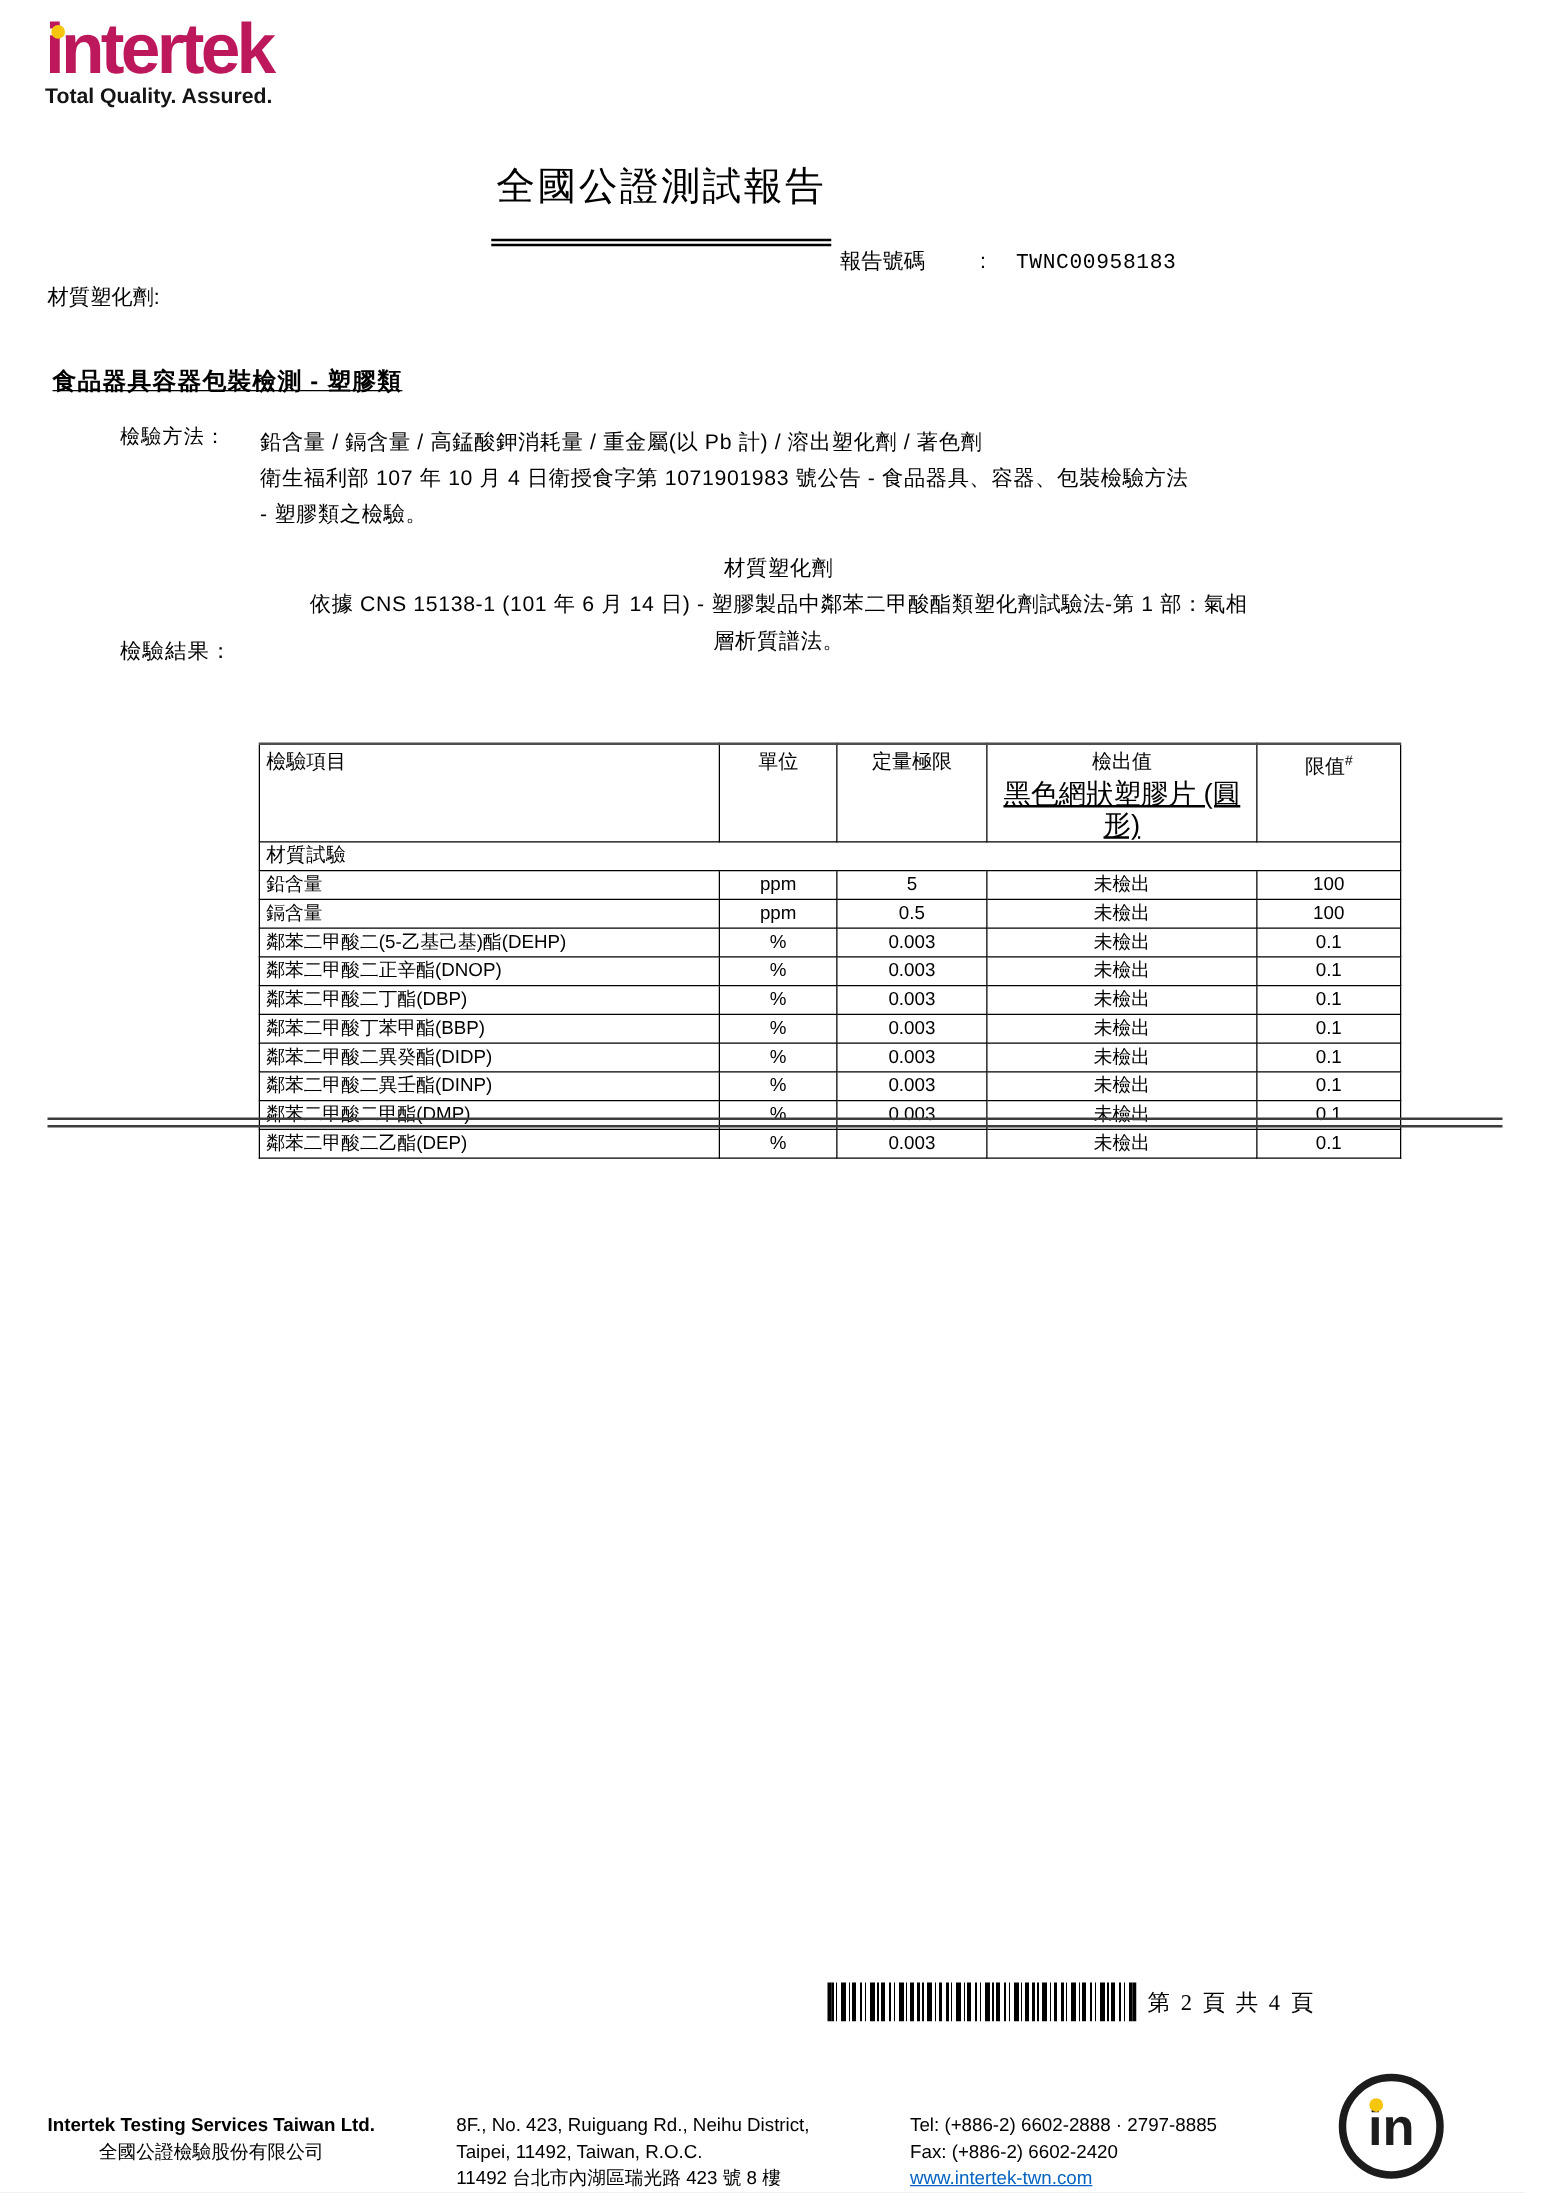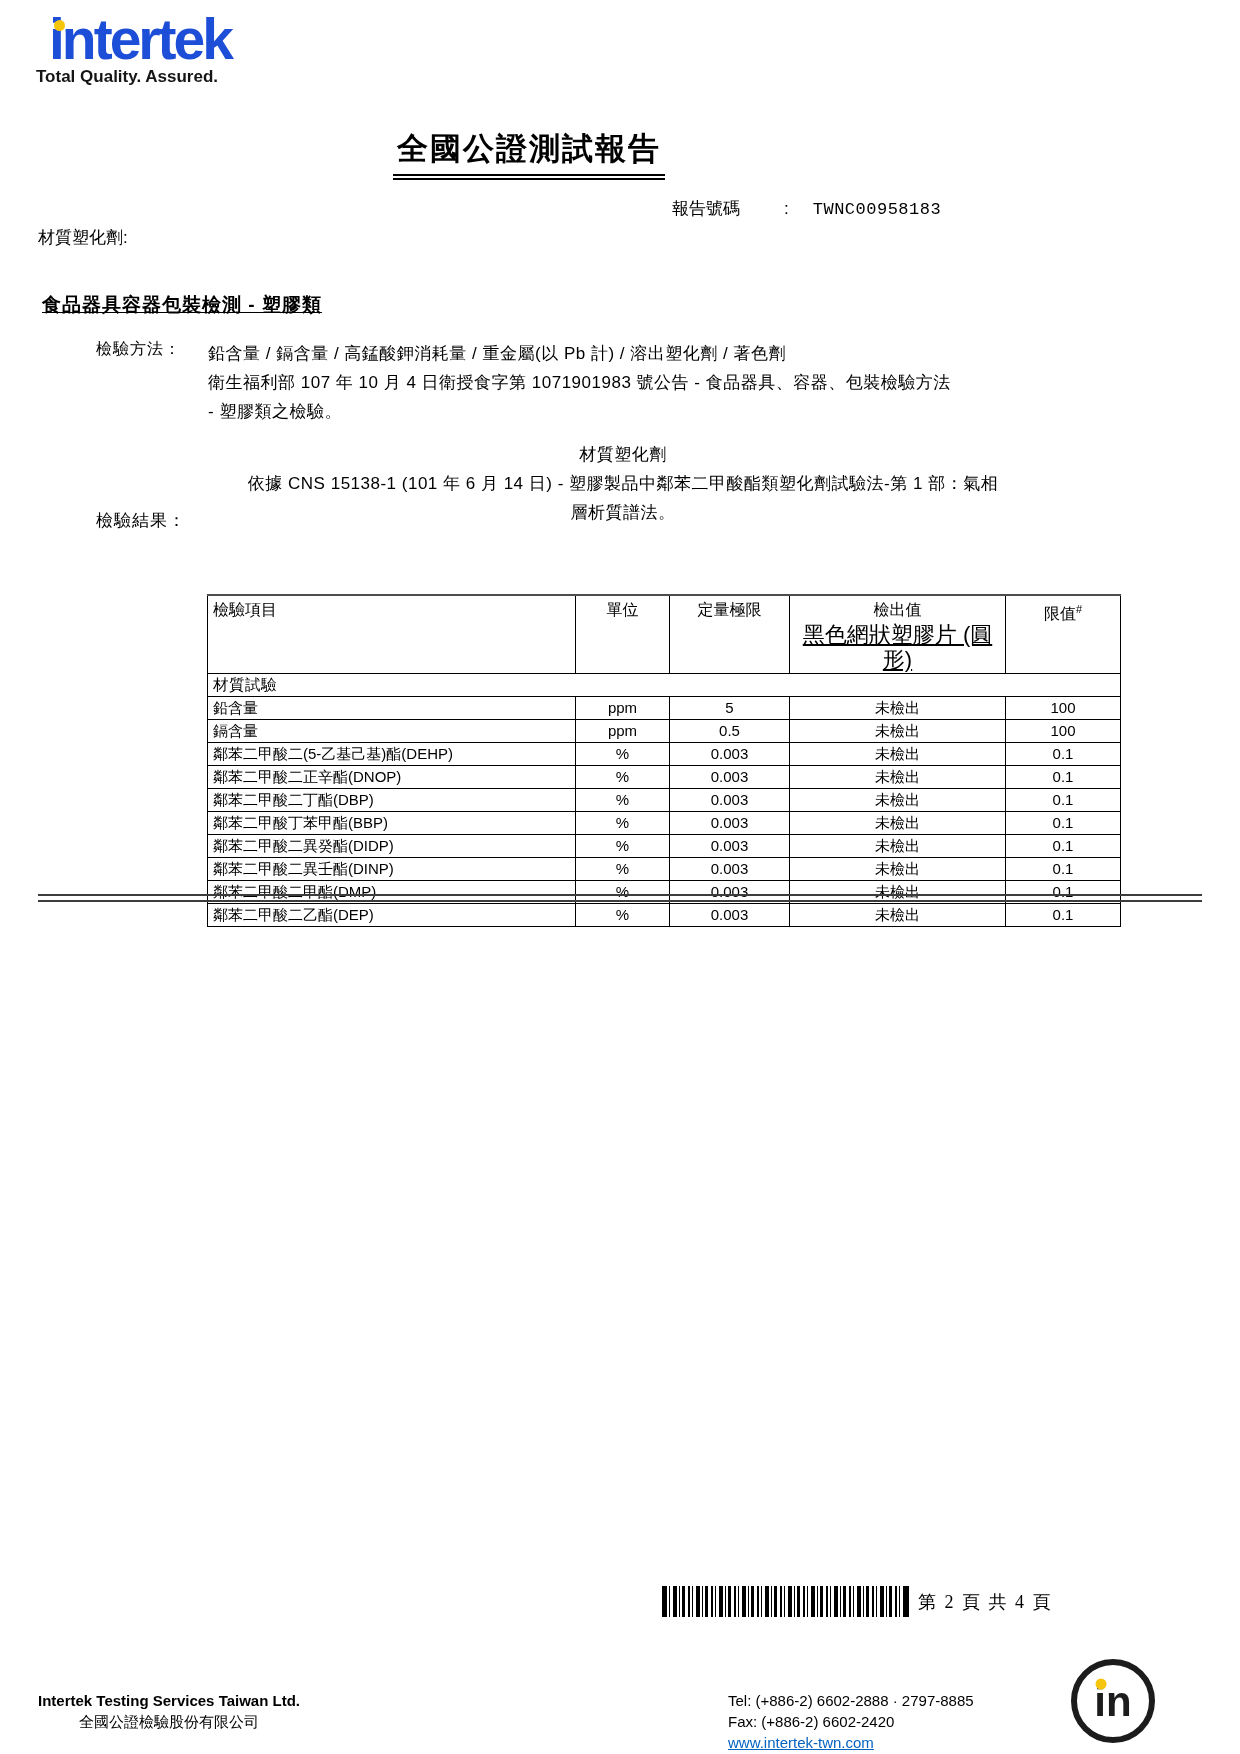--- a/index.html
+++ b/index.html
@@ -5,29 +5,29 @@
 <style>
   html,body{margin:0;padding:0;background:#e8e8e8;}
   .page{
     position:relative;width:1240px;height:1754px;margin:0 auto;background:#ffffff;
     font-family:"Liberation Sans","DejaVu Sans",sans-serif;color:#000;overflow:hidden;
   }
   .abs{position:absolute;}
 
   
   .logo{left:36px;top:8px;}
-  .logo-word{font-size:57px;font-weight:bold;letter-spacing:-3px;color:#1d4ed8;line-height:1.1;position:relative;margin-left:13px;}
+  .logo-word{font-size:57px;font-weight:bold;letter-spacing:-3px;color:#be185d;line-height:1.1;position:relative;}
   .logo-dot{position:absolute;width:11px;height:11px;border-radius:50%;background:#f6c50d;left:5px;top:12px;}
   .logo-tag{font-size:17px;font-weight:bold;color:#151515;margin-top:-4px;letter-spacing:0px;}
 
   
   .title-block{left:393px;top:128px;}
   .title-outer{display:inline-block;border-bottom:2px solid #000;padding-bottom:2px;}
-  .title-inner{display:inline-block;border-bottom:2px solid #000;padding:0 4px 4px 4px;
-    font-size:31px;font-weight:bold;letter-spacing:2px;}
+  .title-inner{display:inline-block;border-bottom:2px solid #000;padding:0 4px 21px 4px;
+    font-size:31px;font-weight:normal;letter-spacing:2px;}
 
   
   .report-row{left:672px;top:197px;font-size:17px;white-space:nowrap;}
   .report-row .colon{margin-left:44px;}
   .report-row .val{margin-left:24px;letter-spacing:0.5px;font-family:Liberation Mono, monospace;}
   .test-content{left:38px;top:226px;font-size:17px;}
 
   
   .sec-heading{left:42px;top:292px;font-size:19px;font-weight:bold;text-decoration:underline;letter-spacing:1px;}
   .method-label{left:96px;top:339px;font-size:16px;letter-spacing:1px;}
@@ -218,20 +218,25 @@
 
   <div class="abs divider"></div>
 
   <div class="abs barcode"></div>
   <div class="abs page-num">第 2 頁 共 4 頁</div>
 
   <div class="abs f-col f-col1">
     <div class="en">Intertek Testing Services Taiwan Ltd.</div>
     <div>全國公證檢驗股份有限公司</div>
   </div>
+  <div class="abs f-col f-col2">
+      <div>8F., No. 423, Ruiguang Rd., Neihu District,</div>
+      <div>Taipei, 11492, Taiwan, R.O.C.</div>
+      <div>11492 台北市內湖區瑞光路 423 號 8 樓</div>
+    </div>
   <div class="abs f-col f-col3">
     <div>Tel: (+886-2) 6602-2888 · 2797-8885</div>
     <div>Fax: (+886-2) 6602-2420</div>
     <div><span class="f-link">www.intertek-twn.com</span></div>
   </div>
 
   <svg class="abs roundel" width="90" height="90" viewBox="0 0 90 90">
     <circle cx="45" cy="45" r="39" fill="none" stroke="#1c1c1c" stroke-width="6"></circle>
     <text id="roundel-text" x="45" y="60" text-anchor="middle" font-family="Liberation Sans, DejaVu Sans, sans-serif" font-size="42" font-weight="bold" fill="#1c1c1c">in</text>
     <circle cx="33" cy="28" r="5.5" fill="#f6c50d"></circle>

